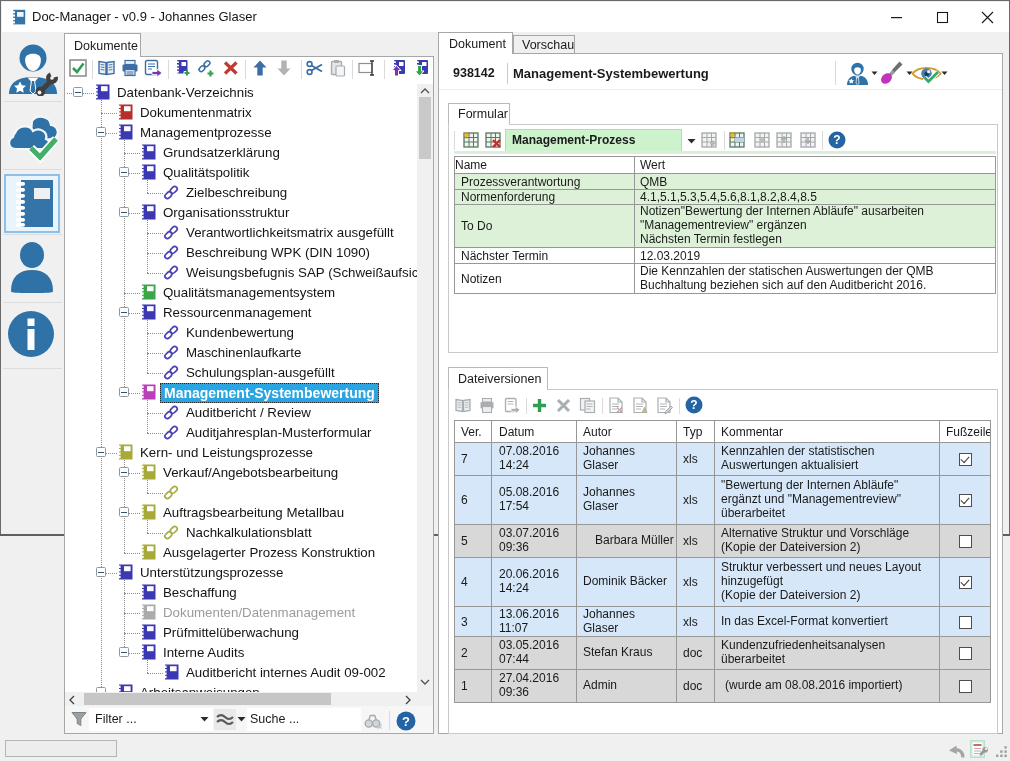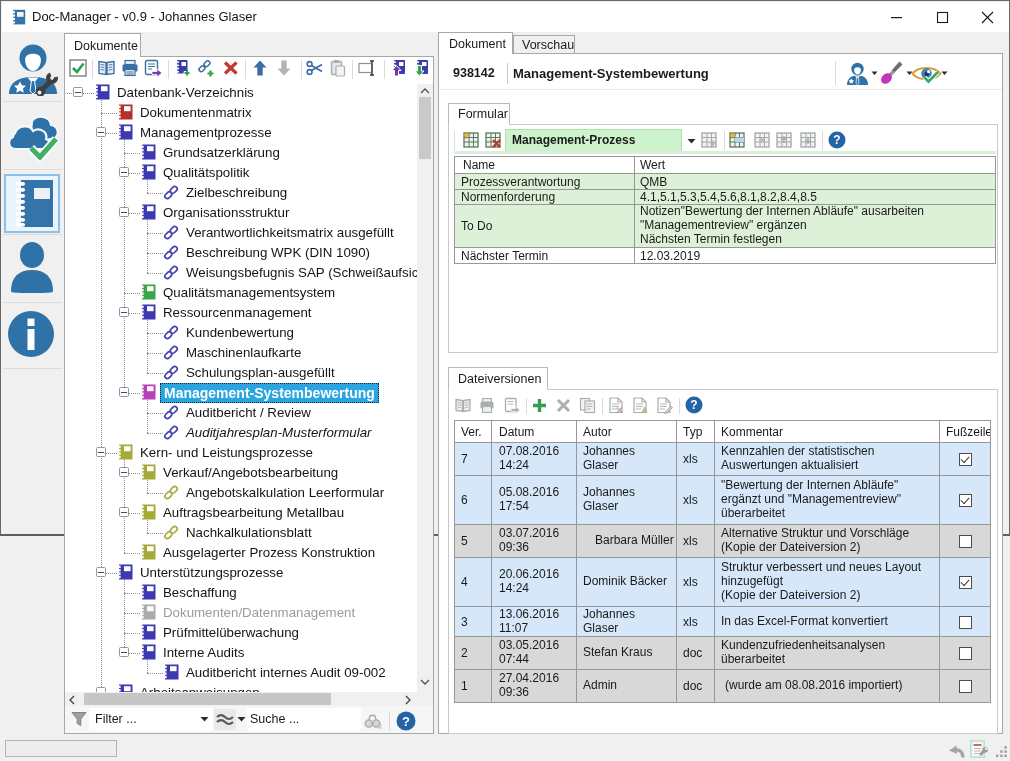--- a/index.html
+++ b/index.html
@@ -432,21 +432,21 @@
 <div class="trow" style="left:121px;top:320px;color:#141414;">Auditbericht / Review</div>
 <div class="doth" style="left:81.5px;top:350px;width:16.5px;"></div>
 <div class="icn" style="left:98px;top:341px;">
         <svg width="16" height="16" viewBox="0 0 16 16">
           <g transform="rotate(-45 8 8.5)" fill="none" stroke="#4540b4" stroke-width="1.7">
             <rect x="0.4" y="6.1" width="7.5" height="4.9" rx="2.4"></rect>
             <rect x="8.1" y="6.1" width="7.5" height="4.9" rx="2.4"></rect>
           </g>
         </svg>
       </div>
-<div class="trow" style="left:121px;top:340px;color:#141414;font-style:italic;">Auditjahresplan-Musterformular</div>
+<div class="trow" style="left:121px;top:340px;color:#141414;">Auditjahresplan-Musterformular</div>
 <div class="doth" style="left:35.5px;top:370px;width:16.5px;"></div>
 <div class="ebox" style="left:31px;top:364px;"></div>
 <div class="icn" style="left:52px;top:361px;">
         <svg width="16" height="16" viewBox="0 0 16 16">
           <rect x="2" y="0.5" width="13.5" height="15" fill="#a8aa38"></rect>
           <rect x="1" y="1.6" width="2.6" height="2.4" fill="#fff"></rect>
           <rect x="1" y="5.0" width="2.6" height="2.4" fill="#fff"></rect>
           <rect x="1" y="8.4" width="2.6" height="2.4" fill="#fff"></rect>
           <rect x="1" y="11.8" width="2.6" height="2.4" fill="#fff"></rect>
           <rect x="7" y="2.2" width="6.6" height="5" fill="#fdfdfd"></rect>
@@ -468,21 +468,20 @@
 <div class="trow" style="left:98px;top:380px;color:#141414;">Verkauf/Angebotsbearbeitung</div>
 <div class="doth" style="left:81.5px;top:410px;width:16.5px;"></div>
 <div class="icn" style="left:98px;top:401px;">
         <svg width="16" height="16" viewBox="0 0 16 16">
           <g transform="rotate(-45 8 8.5)" fill="none" stroke="#a9ab44" stroke-width="1.7">
             <rect x="0.4" y="6.1" width="7.5" height="4.9" rx="2.4"></rect>
             <rect x="8.1" y="6.1" width="7.5" height="4.9" rx="2.4"></rect>
           </g>
         </svg>
       </div>
-<div class="trow" style="left:121px;top:400px;color:#141414;">Angebotskalkulation Leerformular</div>
 <div class="doth" style="left:58.5px;top:430px;width:16.5px;"></div>
 <div class="ebox" style="left:54px;top:424px;"></div>
 <div class="icn" style="left:75px;top:421px;">
         <svg width="16" height="16" viewBox="0 0 16 16">
           <rect x="2" y="0.5" width="13.5" height="15" fill="#a8aa38"></rect>
           <rect x="1" y="1.6" width="2.6" height="2.4" fill="#fff"></rect>
           <rect x="1" y="5.0" width="2.6" height="2.4" fill="#fff"></rect>
           <rect x="1" y="8.4" width="2.6" height="2.4" fill="#fff"></rect>
           <rect x="1" y="11.8" width="2.6" height="2.4" fill="#fff"></rect>
           <rect x="7" y="2.2" width="6.6" height="5" fill="#fdfdfd"></rect>
@@ -818,38 +817,42 @@
     </div>
 <div class="abs" style="left:453px;top:150px;width:542px;height:3px;background:#d9efd9;"></div>
 <div class="abs" style="left:453px;top:155px;width:542px;">
 <table class="gtab" style="width:542px;border:1px solid #6e6e6e;">
 <colgroup>
           <col style="width:180px">
           <col>
         </colgroup>
 <tbody>
           <tr style="height:17px;">
-            <td style="background:#fff;padding-left:8px;">Name</td>
+            <td style="background:#fff;padding-left:0;">Name</td>
             <td style="background:#fff;">Wert</td>
           </tr>
 <tr style="height:16px;background:#ddf1d8;">
             <td style="padding-left:6px;">Prozessverantwortung</td>
             <td>QMB</td>
           </tr>
 <tr style="height:15px;background:#ddf1d8;">
             <td style="padding-left:6px;">Normenforderung</td>
             <td>4.1,5.1,5.3,5.4,5.6,8.1,8.2,8.4,8.5</td>
           </tr>
 <tr style="height:43px;background:#ddf1d8;">
             <td style="padding-left:6px;">To Do</td>
             <td style="line-height:13.7px;">Notizen"Bewertung der Internen Abläufe" ausarbeiten<br>"Managementreview" ergänzen<br>Nächsten Termin festlegen</td>
           </tr>
 <tr style="height:16px;">
             <td style="padding-left:6px;">Nächster Termin</td>
             <td>12.03.2019</td>
+          </tr>
+<tr style="height:30px;">
+            <td style="padding-left:6px;">Notizen</td>
+            <td style="line-height:13.7px;">Die Kennzahlen der statischen Auswertungen der QMB<br>Buchhaltung beziehen sich auf den Auditbericht 2016.</td>
           </tr>
 </tbody>
       </table>
     </div>
 <div class="abs" style="left:447px;top:388px;width:550px;height:345px;border:1px solid #c9c9c9;background:#fff;"></div>
 <div class="tab" style="left:447px;top:366px;width:100px;height:22px;line-height:22px;padding-left:9px;border-color:#b9b9b9;font-size:12.5px;">Dateiversionen</div>
 <div class="abs" style="left:448px;top:388px;width:98px;height:1px;background:#fff;"></div>
 <div class="icn" style="left:454px;top:396px;">
       <svg width="17" height="17" viewBox="0 0 17 17">
         <path d="M1,2.5 L7.5,3.5 L7.5,14.5 L1,13.5 Z M8.5,3.5 L15,2.5 L15,13.5 L8.5,14.5 Z" fill="#eceeef" stroke="#a9aeb1" stroke-width="1.3"></path>

